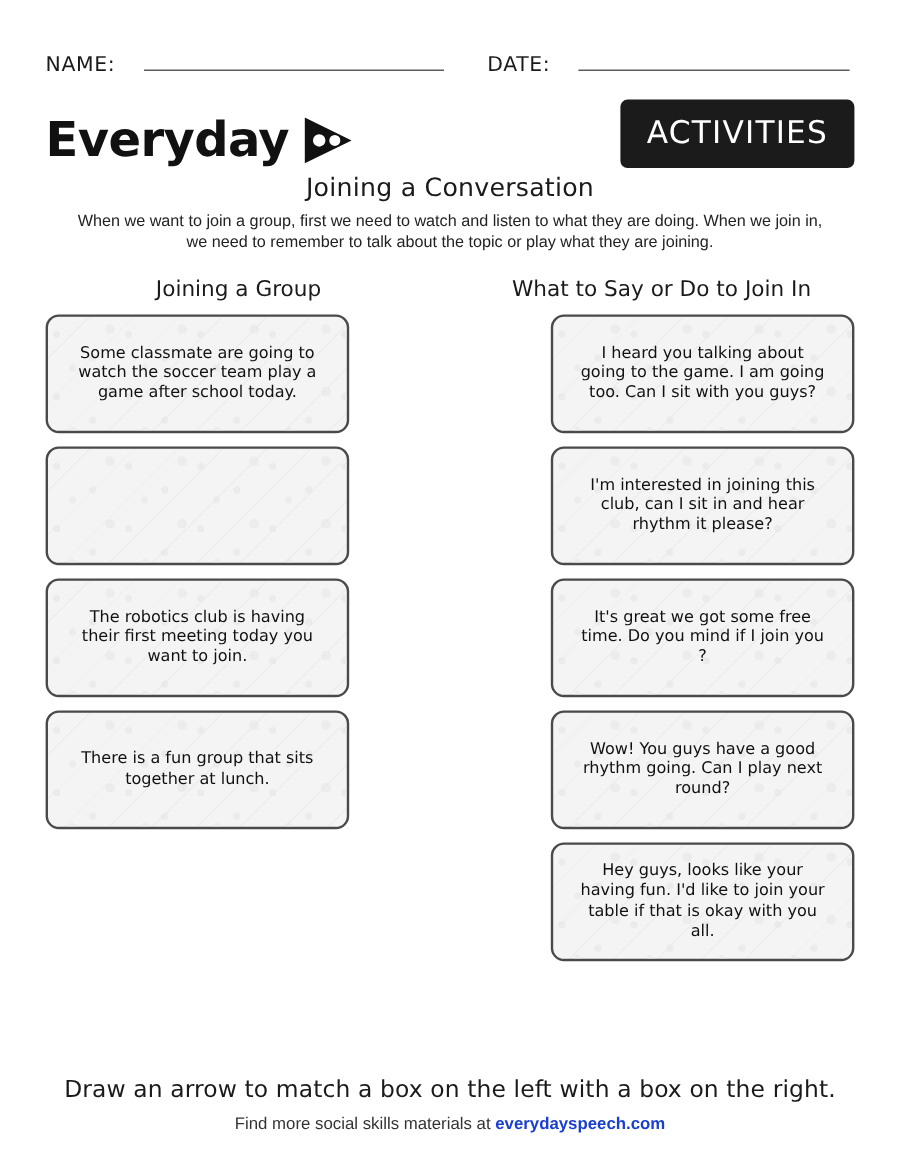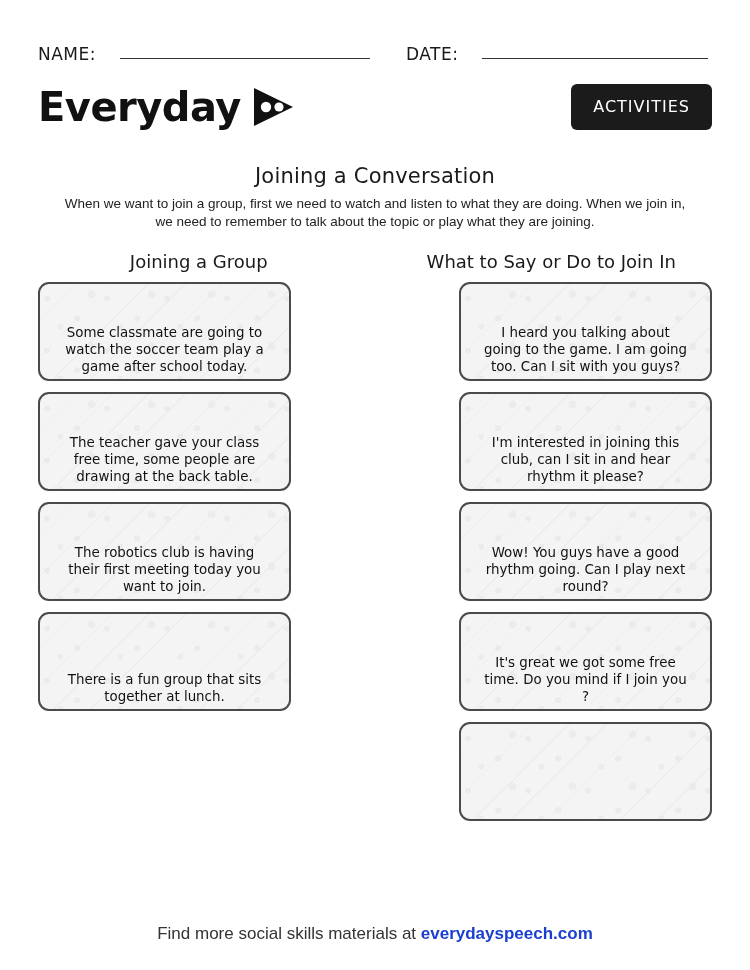--- a/index.html
+++ b/index.html
@@ -42,21 +42,21 @@
     margin: 0 4px 5px 10px;
     height: 1px;
   }
   .nd-line.name-line { flex: 1.02; }
   .nd-line.date-line { flex: 0.92; }
   .nd-label.date { margin-left: 18px; }
 
   
   .logo-row {
     display: flex;
-    align-items: flex-start;
+    align-items: flex-end;
     margin-top: 20px;
     height: 56px;
   }
   .brand {
     display: flex;
     align-items: center;
     font-size: 40px;
     font-weight: bold;
     letter-spacing: -0.5px;
     color: #111;
@@ -67,32 +67,32 @@
     align-items: center;
     justify-content: center;
     width: 46px;
     height: 44px;
     margin: 0 9px;
   }
   .activities-badge {
     margin-left: auto;
     background: #1b1b1b;
     color: #ffffff;
-    font-size: 16px;
+    font-size: 26px;
     letter-spacing: 1px;
     padding: 13px 22px 14px 22px;
     border-radius: 6px;
     font-family: "DejaVu Sans", sans-serif;
   }
 
   
   .sheet-title {
     text-align: center;
     font-size: 21px;
-    margin-top: 24px;
+    margin-top: 4px;
     letter-spacing: 0.2px;
     color: #1a1a1a;
   }
   .instructions {
     text-align: center;
     font-size: 13.5px;
     line-height: 1.35;
     margin: 7px auto 0 auto;
     max-width: 640px;
     color: #222;
@@ -135,21 +135,21 @@
     border-radius: 11px;
     background:
       repeating-linear-gradient(
         -45deg,
         #f4f4f4 0px, #f4f4f4 10px,
         #ededed 10px, #ededed 11px,
         #f4f4f4 11px, #f4f4f4 26px
       ),
       #f2f2f2;
     display: flex;
-    align-items: flex-end;
+    align-items: center;
     justify-content: center;
     overflow: hidden;
     box-sizing: border-box;
   }
   .card .pattern {
     position: absolute;
     inset: 0;
     opacity: 0.55;
     background-image:
       radial-gradient(circle at 12% 28%, #e3e3e3 0 3px, transparent 3px),
@@ -178,21 +178,21 @@
     bottom: 26px;
     text-align: center;
   }
   .footer-main {
     font-size: 19.5px;
     color: #1a1a1a;
     letter-spacing: 0.1px;
   }
   .footer-sub {
     margin-top: 9px;
-    font-size: 17px;
+    font-size: 14px;
     color: #333;
     font-family: "Liberation Sans", sans-serif;
   }
   .footer-link {
     color: #1a3fd0;
     font-weight: bold;
     text-decoration: none;
   }
 </style>
 </head>
@@ -233,23 +233,20 @@
 
     <div class="column left">
       <div class="card">
         <div class="pattern"></div>
         <div class="card-text">Some classmate are going to
 watch the soccer team play a
 game after school today.</div>
       </div>
       <div class="card">
         <div class="pattern"></div>
-        <div class="card-text">The teacher gave your class
-free time, some people are
-drawing at the back table.</div>
       </div>
       <div class="card">
         <div class="pattern"></div>
         <div class="card-text">The robotics club is having
 their first meeting today you
 want to join.</div>
       </div>
       <div class="card">
         <div class="pattern"></div>
         <div class="card-text">There is a fun group that sits
@@ -265,37 +262,42 @@
 too. Can I sit with you guys?</div>
       </div>
       <div class="card">
         <div class="pattern"></div>
         <div class="card-text">I'm interested in joining this
 club, can I sit in and hear
 rhythm it please?</div>
       </div>
       <div class="card">
         <div class="pattern"></div>
+        <div class="card-text">It's great we got some free
+time. Do you mind if I join you
+?</div>
+      </div>
+      <div class="card">
+        <div class="pattern"></div>
         <div class="card-text">Wow! You guys have a good
 rhythm going. Can I play next
 round?</div>
       </div>
       <div class="card">
         <div class="pattern"></div>
-        <div class="card-text">It's great we got some free
-time. Do you mind if I join you
-?</div>
-      </div>
-      <div class="card">
-        <div class="pattern"></div>
+        <div class="card-text">Hey guys, looks like your
+having fun. I'd like to join your
+table if that is okay with you
+all.</div>
       </div>
     </div>
 
   </div>
 
   <div class="footer">
+    <div class="footer-main">Draw an arrow to match a box on the left with a box on the right.</div>
     <div class="footer-sub">
       <span>Find more social skills materials at</span>
       <a class="footer-link" href="#">everydayspeech.com</a>
     </div>
   </div>
 
 </div>
 
 </body></html>

